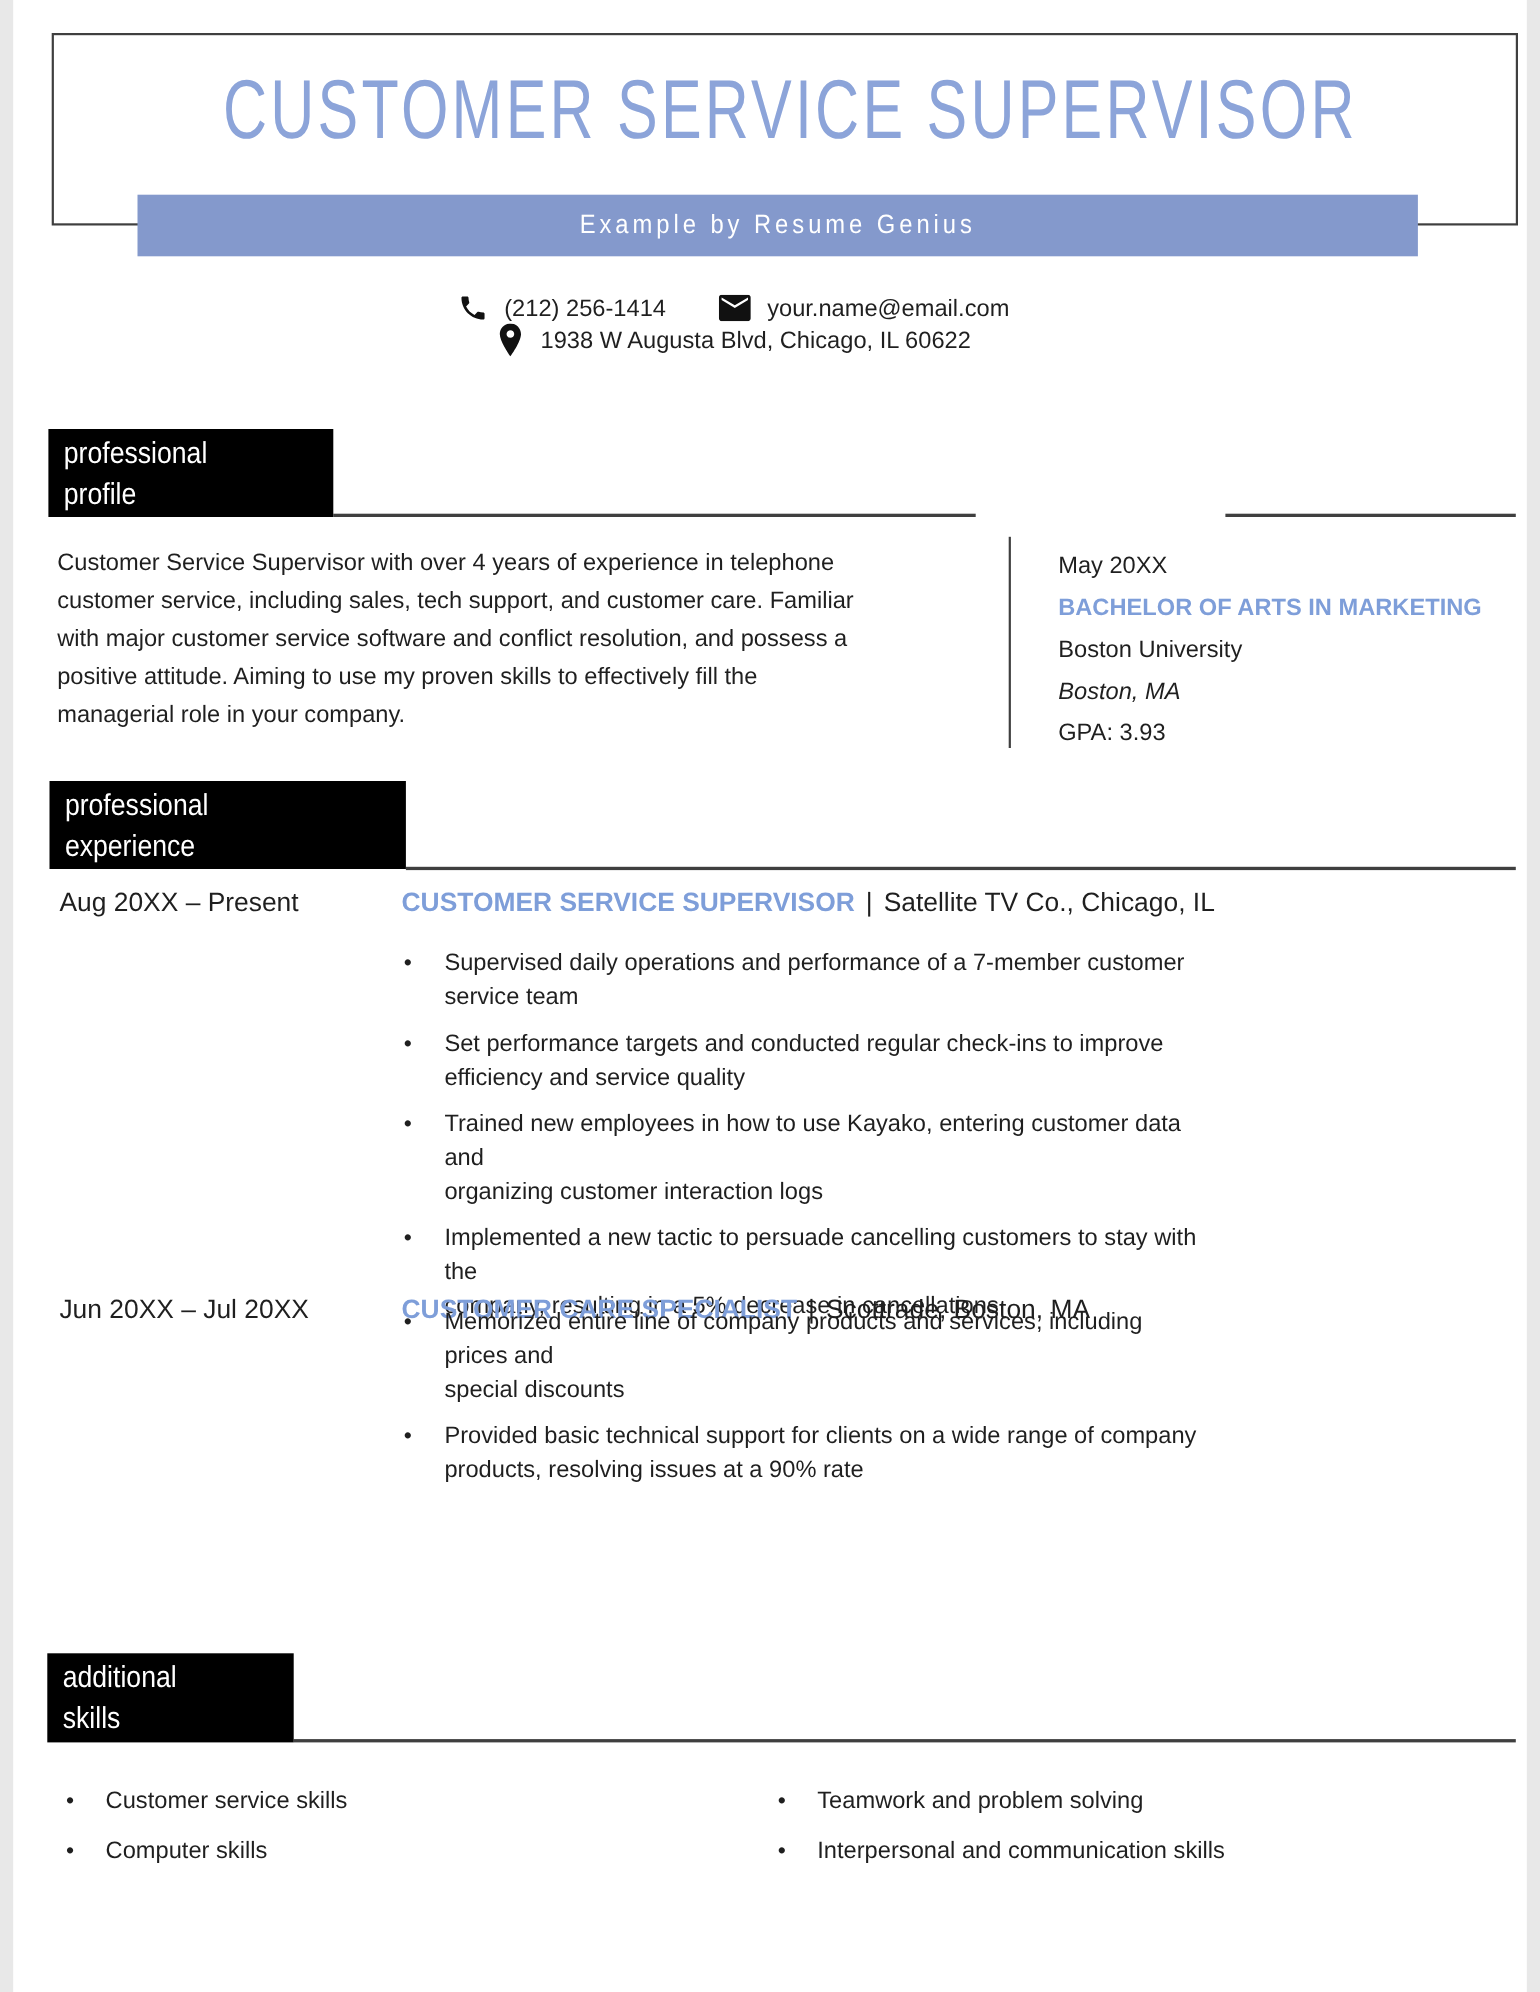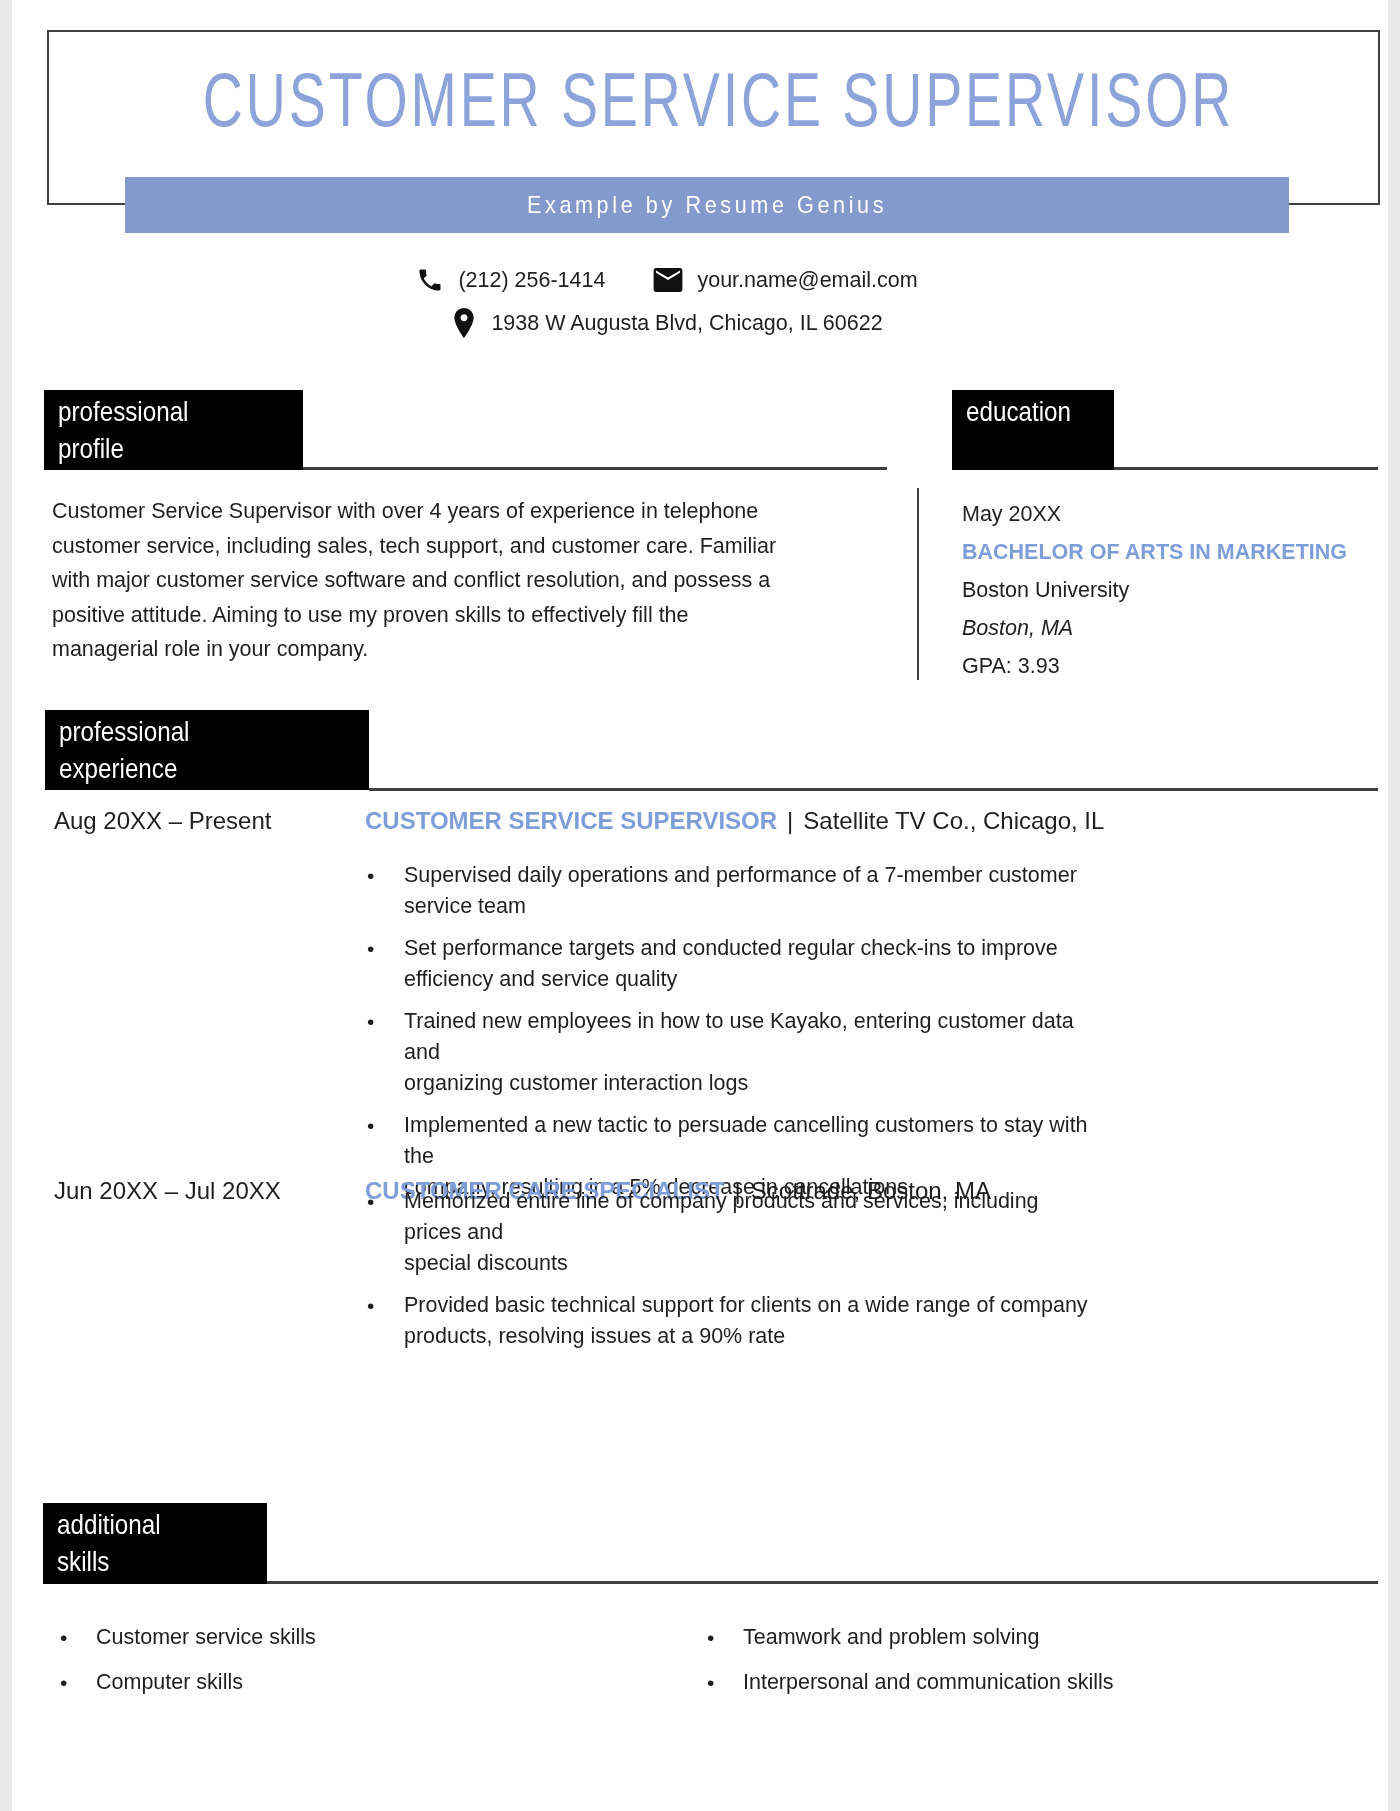--- a/index.html
+++ b/index.html
@@ -25,21 +25,21 @@
     position:absolute;left:113px;top:177px;width:1164px;height:56px;
     background:#8499cc;z-index:2;display:flex;align-items:center;justify-content:center;
   }
   .subtitle-banner span{
     display:inline-block;transform:scaleX(.9);
     color:#ffffff;font-size:24px;letter-spacing:4px;font-weight:400;
   }
   
   .contact{
     position:absolute;left:0;top:266px;width:1310px;
-    display:flex;flex-direction:column;align-items:center;gap:14px;z-index:3;
+    display:flex;flex-direction:column;align-items:center;z-index:3;
   }
   .contact-row{display:flex;align-items:center;font-size:21.5px;color:#1f1f1f;}
   .contact-row .icon{display:inline-flex;margin-right:14px;}
   .contact-row .gap{display:inline-block;width:48px;}
   .icon svg{display:block;}
   
   .sec-box{
     position:absolute;background:#000000;color:#ffffff;z-index:2;
     padding:3px 0 0 14px;box-sizing:border-box;
   }
@@ -121,23 +121,20 @@
       <span>1938 W Augusta Blvd, Chicago, IL 60622</span>
     </div>
   </div>
 
   <div class="sec-box" style="left:32px;top:390px;width:259px;height:80px;">
     <span class="ln">professional</span>
     <span class="ln">profile</span>
   </div>
   <div class="sec-underline" style="left:291px;top:467px;width:584px;"></div>
 
-  <div class="sec-box" style="left:940px;top:390px;width:162px;height:80px;">
-    <span class="ln">education</span>
-  </div>
   <div class="sec-underline" style="left:1102px;top:467px;width:264px;"></div>
 
   <div class="profile-text">Customer Service Supervisor with over 4 years of experience in telephone
 customer service, including sales, tech support, and customer care. Familiar
 with major customer service software and conflict resolution, and possess a
 positive attitude. Aiming to use my proven skills to effectively fill the
 managerial role in your company.</div>
 
   <div class="col-divider"></div>
 

